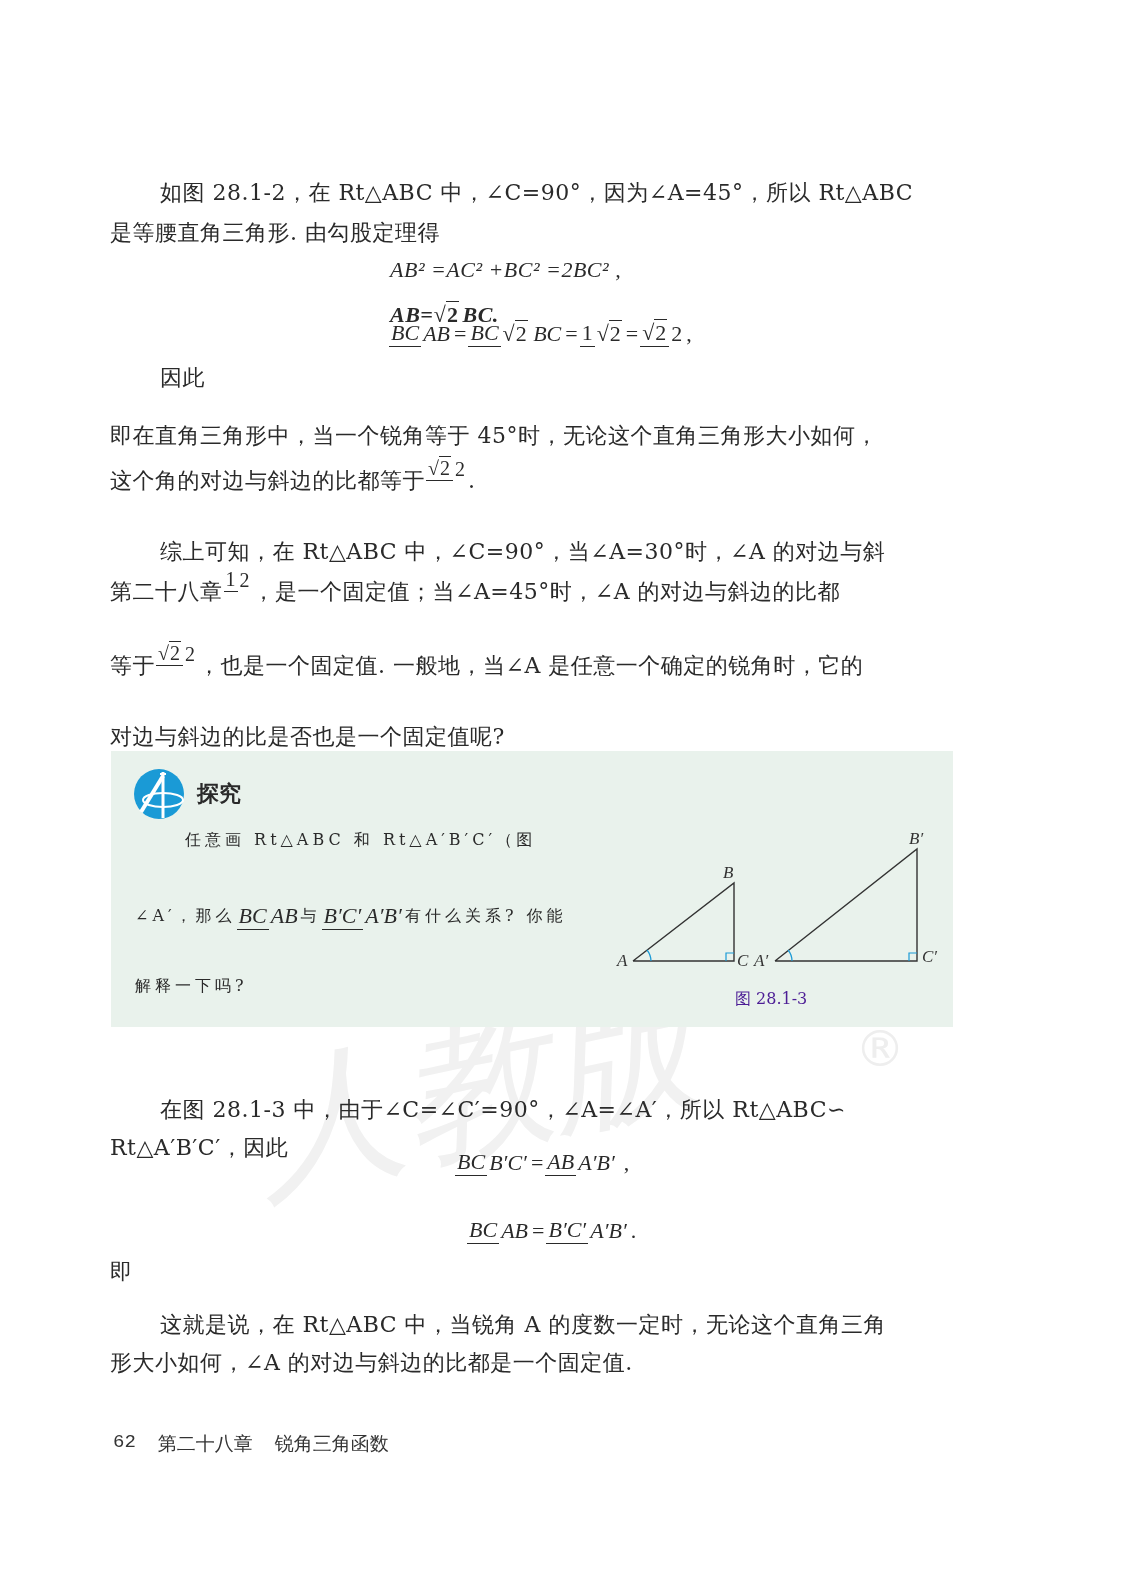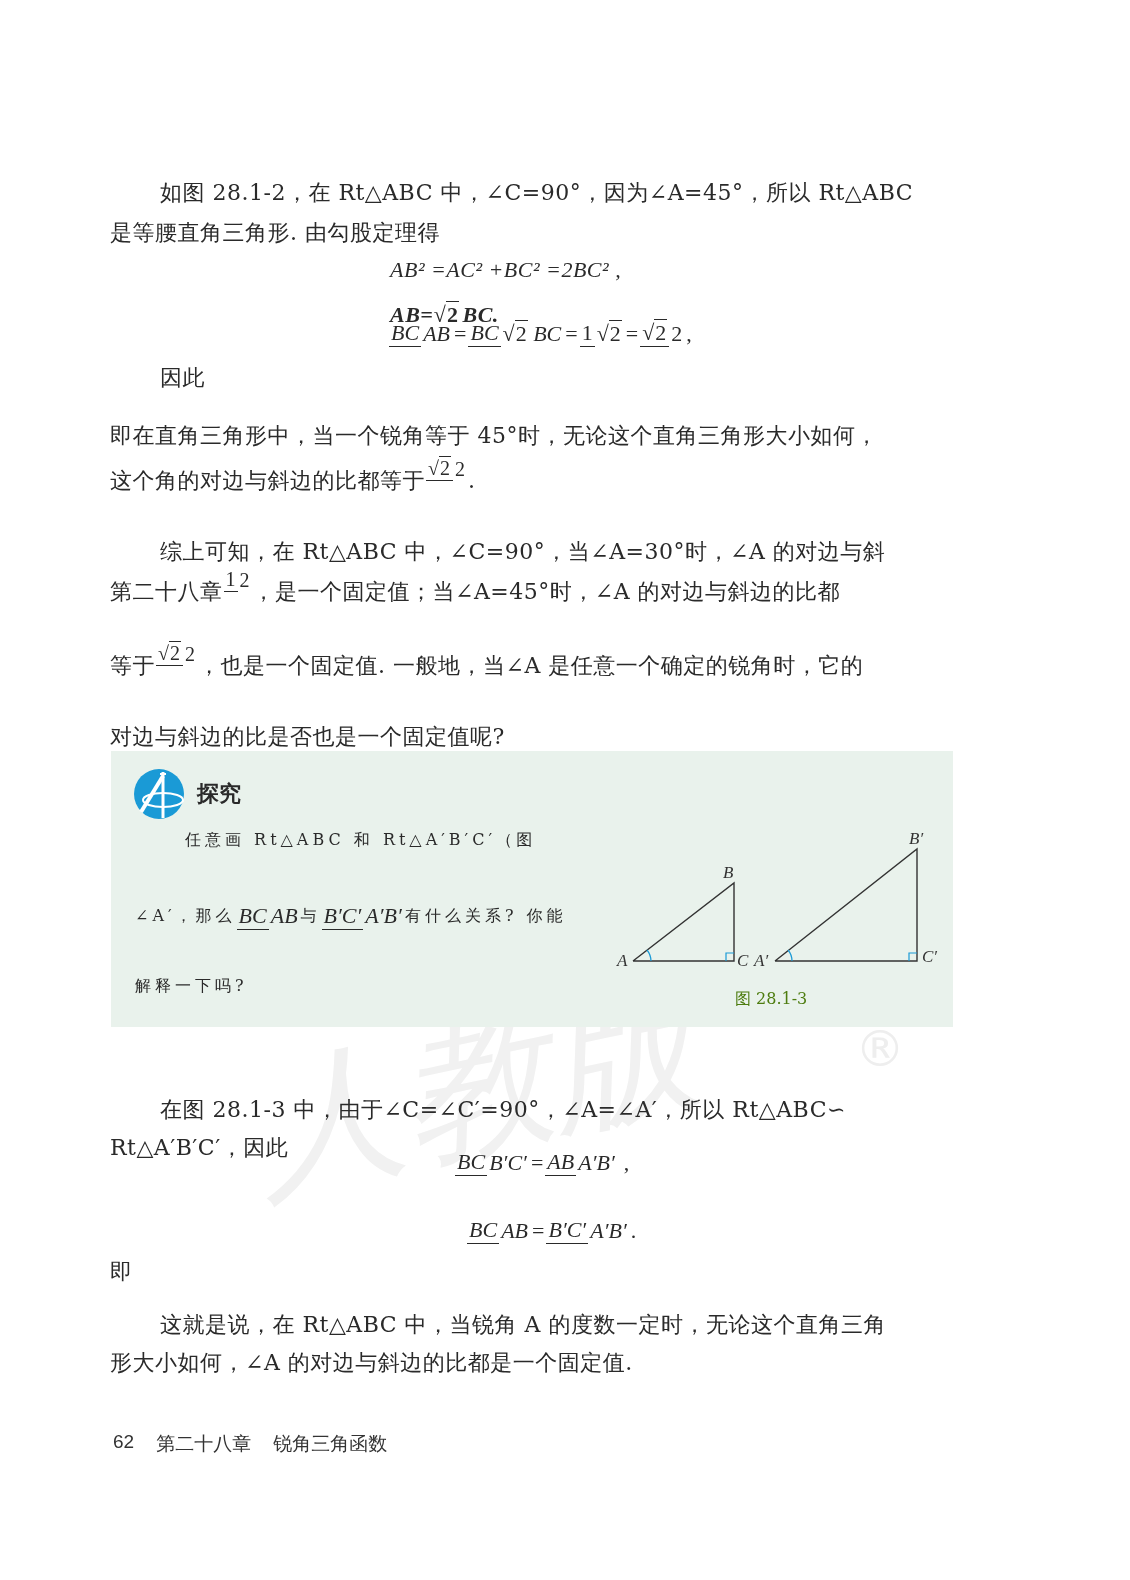--- a/index.html
+++ b/index.html
@@ -13,23 +13,23 @@
           font-family:"Liberation Serif","DejaVu Serif",serif; font-size:22px; line-height:26px; margin:0 1px; }
   .frac .num { border-bottom:1.3px solid #2a2a2a; padding:0 2px; }
   .frac .den { padding:0 2px; }
   .frac.small { font-size:20px; line-height:23px; }
   .sqrt { display:inline-block; }
   .sqrt .rad { border-top:1.2px solid #2a2a2a; padding:0 1px; }
   .eq { font-family:"Liberation Serif",serif; font-size:22px; vertical-align:middle; margin:0 1px; }
   .explore-box { left:111px; top:751px; width:842px; height:276px; background:#e9f2ec; }
   .explore-title { font-family:"DejaVu Sans","Liberation Sans",sans-serif; font-weight:bold; font-size:22px; color:#2a2a2a; }
   .explore-txt { font-size:16px; line-height:30px; letter-spacing:4px; white-space:nowrap; }
-  .footer { font-family:Liberation Sans, sans-serif; font-size:19px; color:#333; }
+  .footer { font-family:Liberation Mono, monospace; font-size:19px; color:#333; }
   .fig-label { font-family:"Liberation Serif",serif; font-style:italic; font-size:17px; color:#333; }
-  .caption { font-family:"DejaVu Serif",serif; font-size:16px; color:#4d7c0f; }
+  .caption { font-family:"DejaVu Serif",serif; font-size:16px; color:#4c1d95; }
   .watermark { font-family:"DejaVu Serif",serif; color:#f1f1f1; font-size:150px; font-style:italic; }
 </style>
 </head>
 <body>
 
 <div class="abs watermark" style="left:250px;top:990px;transform:rotate(-12deg);">人教版</div>
 <div class="abs" style="left:855px;top:1020px;font-size:50px;color:#eeeeee;font-family:'DejaVu Sans',sans-serif;">®</div>
 
 <div class="abs txt" style="left:160px;top:154px;">如图 28.1-2，在 Rt△ABC 中，∠C=90°，因为∠A=45°，所以 Rt△ABC</div>
 <div class="abs txt" style="left:110px;top:194px;">是等腰直角三角形. 由勾股定理得</div>

